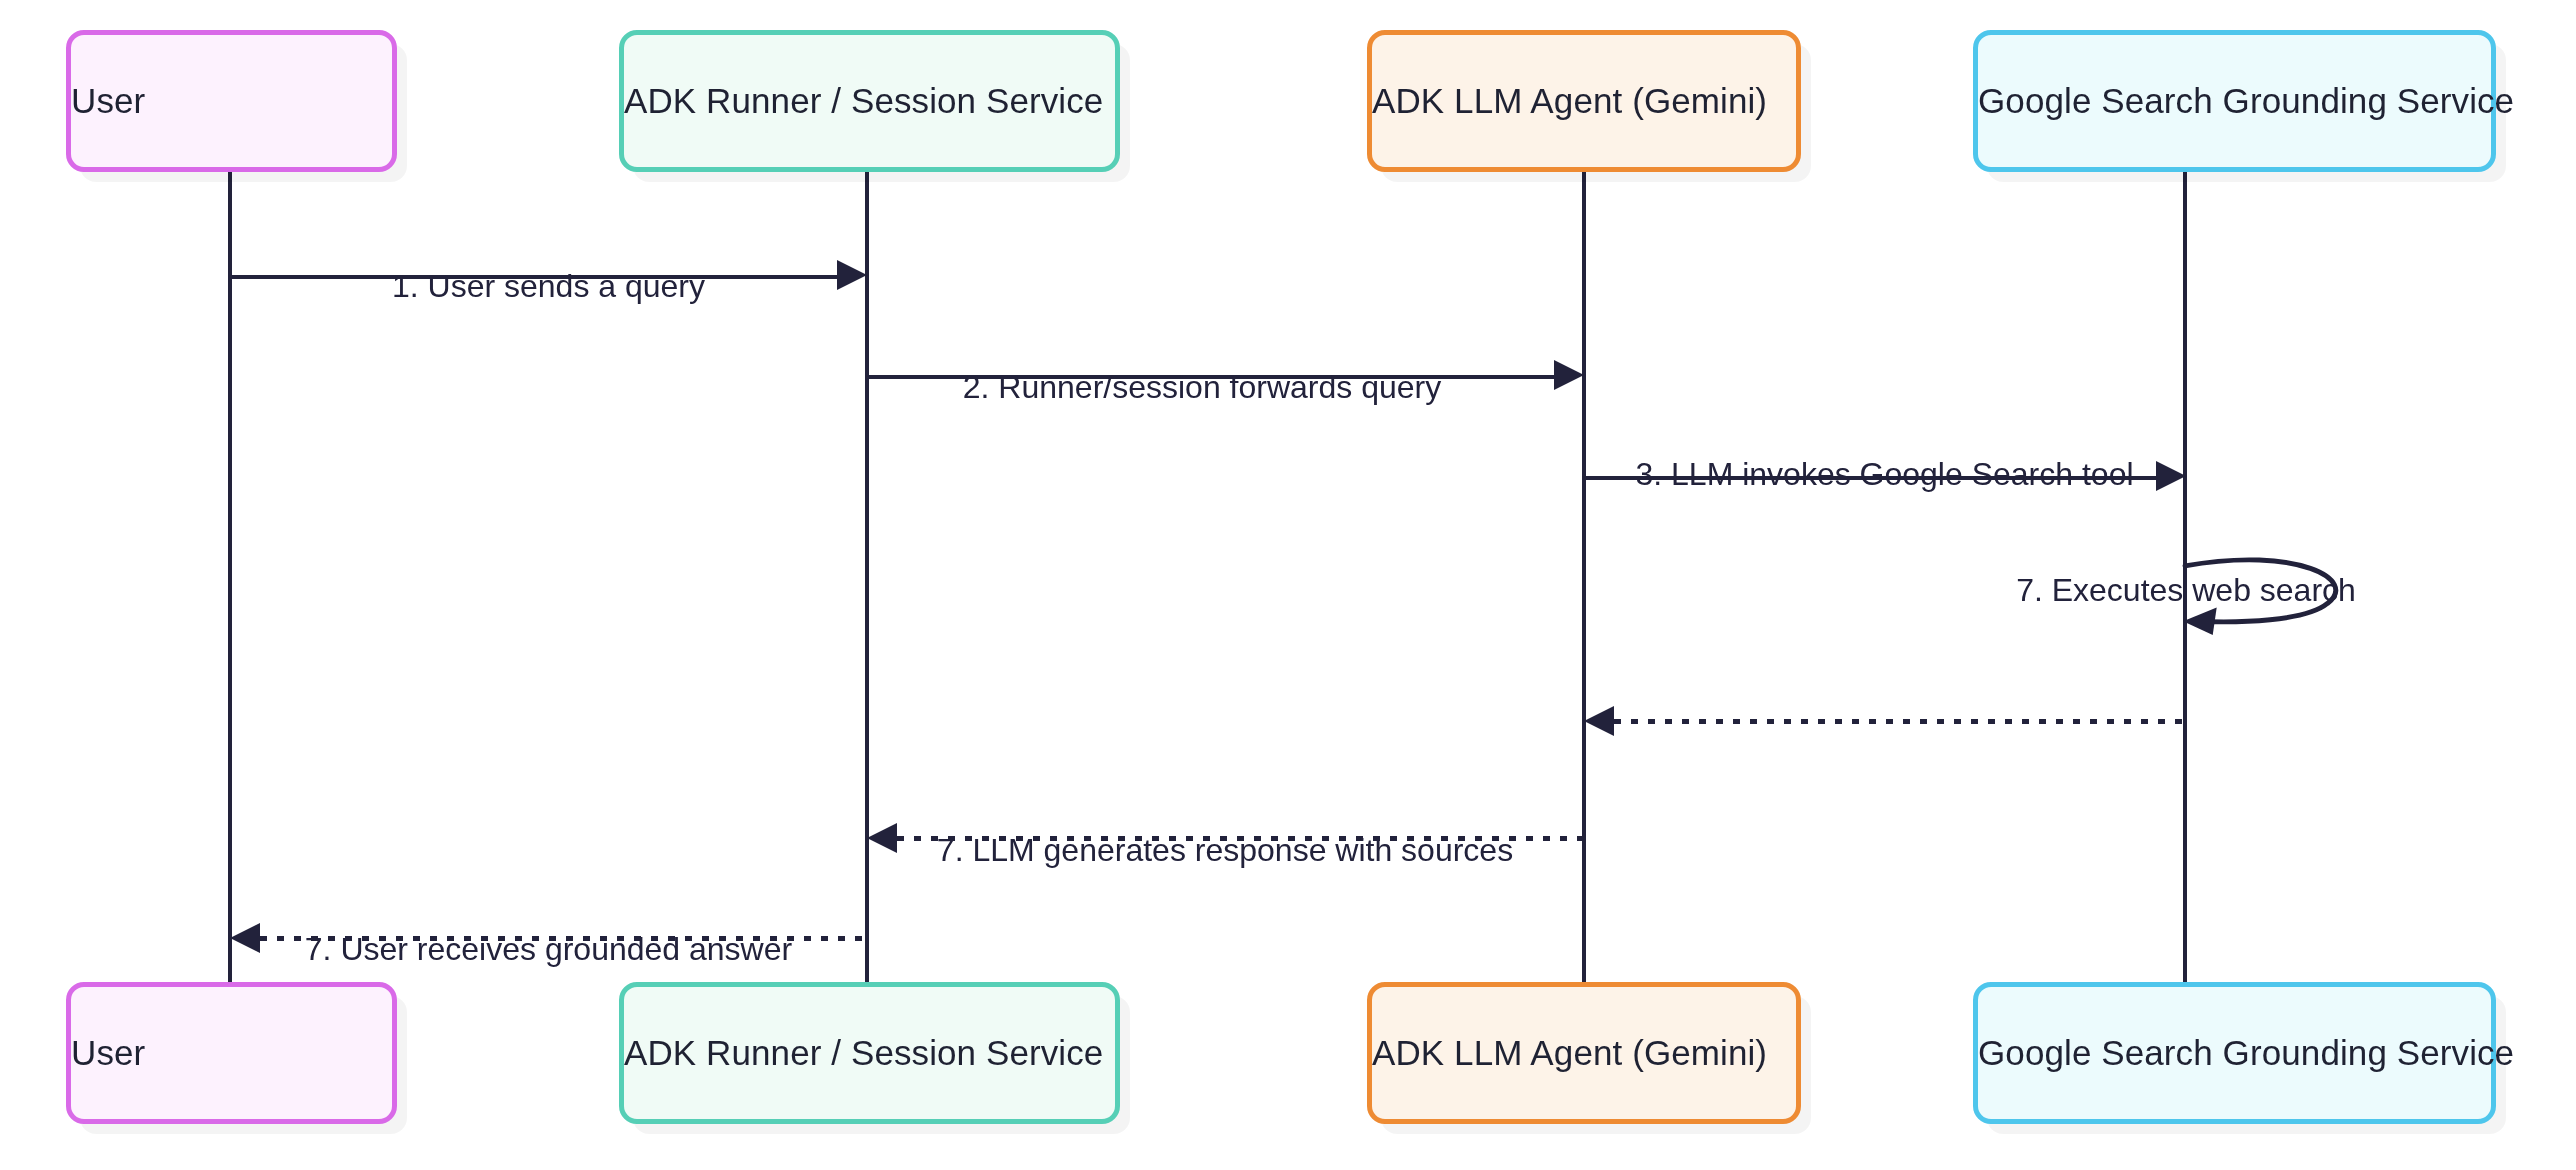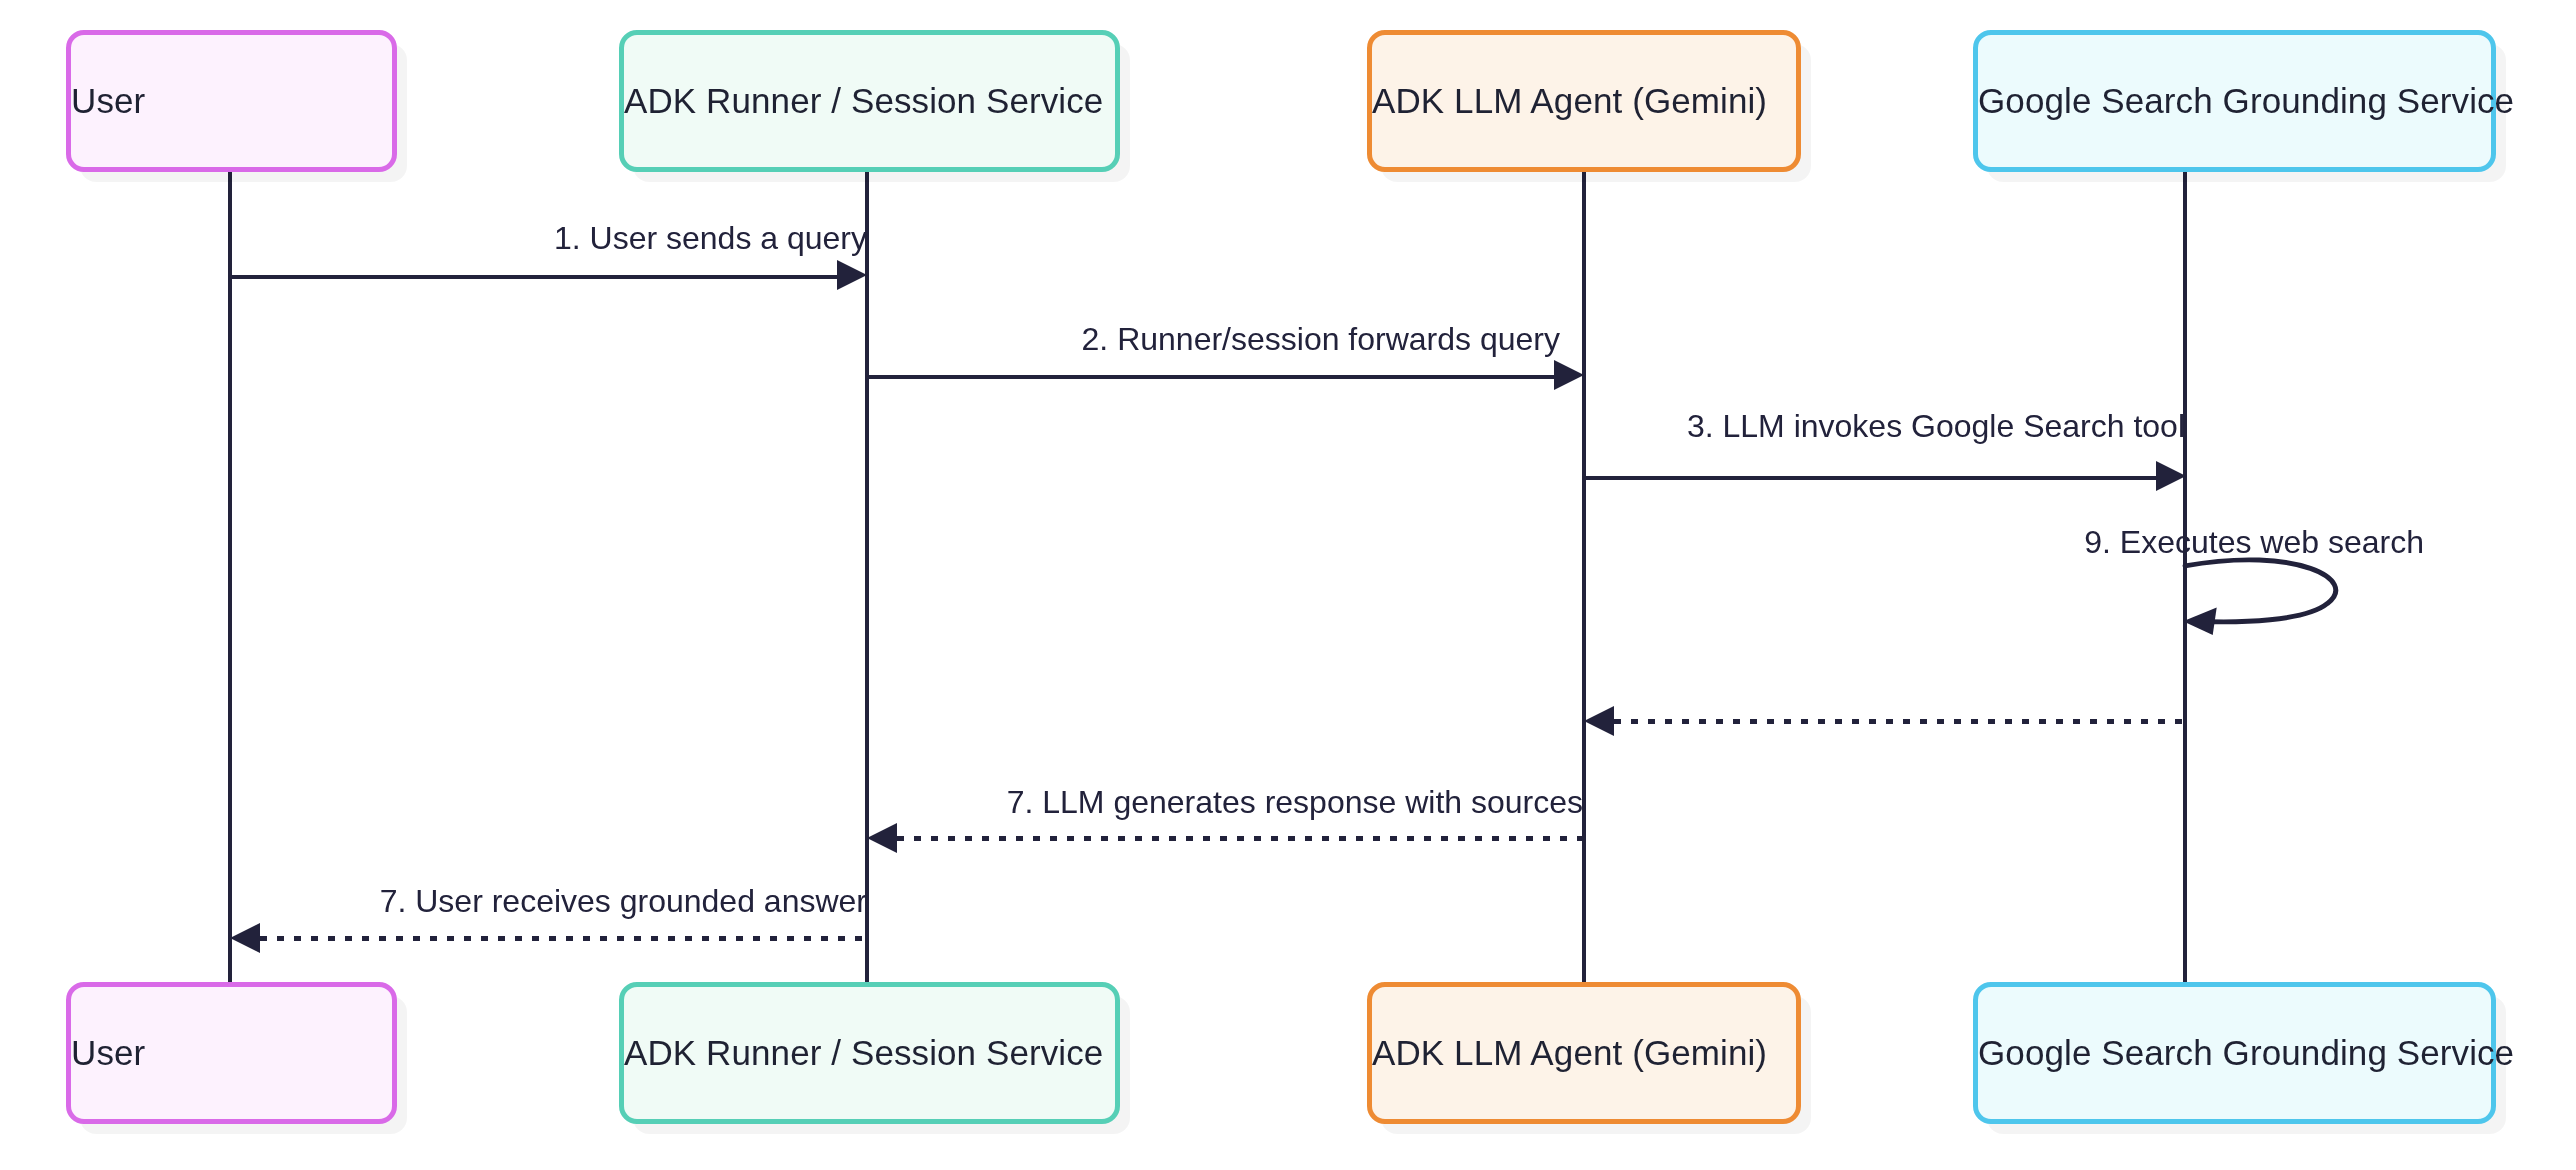--- a/index.html
+++ b/index.html
@@ -86,23 +86,24 @@
     border-top: 15px solid transparent;
     border-bottom: 15px solid transparent;
     border-right: 30px solid #22223b;
   }
   
   .msg-label {
     position: absolute;
     font-size: 32px;
     color: #22223b;
     white-space: nowrap;
-    text-align: right;
+    text-align: center;
     z-index: 4;
     pointer-events: none;
+    margin-top: 48px;
   }
   
   .self-loop {
     position: absolute;
     z-index: 3;
   }
   .self-loop svg { display: block; overflow: visible; }
 </style>
 </head>
 <body>
@@ -157,21 +158,21 @@
     <div class="line" style="width:687px;"></div>
     <div class="arrowhead right" style="left:687px;"></div>
   </div>
 
   <div class="msg-label" style="left:1584px; top:408px; width:601px;">3. LLM invokes Google Search tool</div>
   <div class="msg solid" style="left:1584px; top:476px; width:601px;">
     <div class="line" style="width:572px;"></div>
     <div class="arrowhead right" style="left:572px;"></div>
   </div>
 
-  <div class="msg-label" style="left:1948px; top:524px; width:476px;">9. Executes web search</div>
+  <div class="msg-label" style="left:1948px; top:524px; width:476px;">7. Executes web search</div>
   <div class="self-loop" style="left:2179px; top:552px;">
     <svg width="198" height="89" viewBox="0 0 200 90">
       <path d="M 6 14 C 120 -6, 182 28, 150 52 C 128 70, 62 72, 16 70" fill="none" stroke="#22223b" stroke-width="5" stroke-linecap="round"></path>
       <polygon points="4,70 38,56 34,84" fill="#22223b"></polygon>
     </svg>
   </div>
 
   <div class="msg dotted" style="left:1584px; top:721px; width:601px;">
     <div class="line" style="left:30px; width:572px;"></div>
     <div class="arrowhead left" style="left:0px;"></div>

